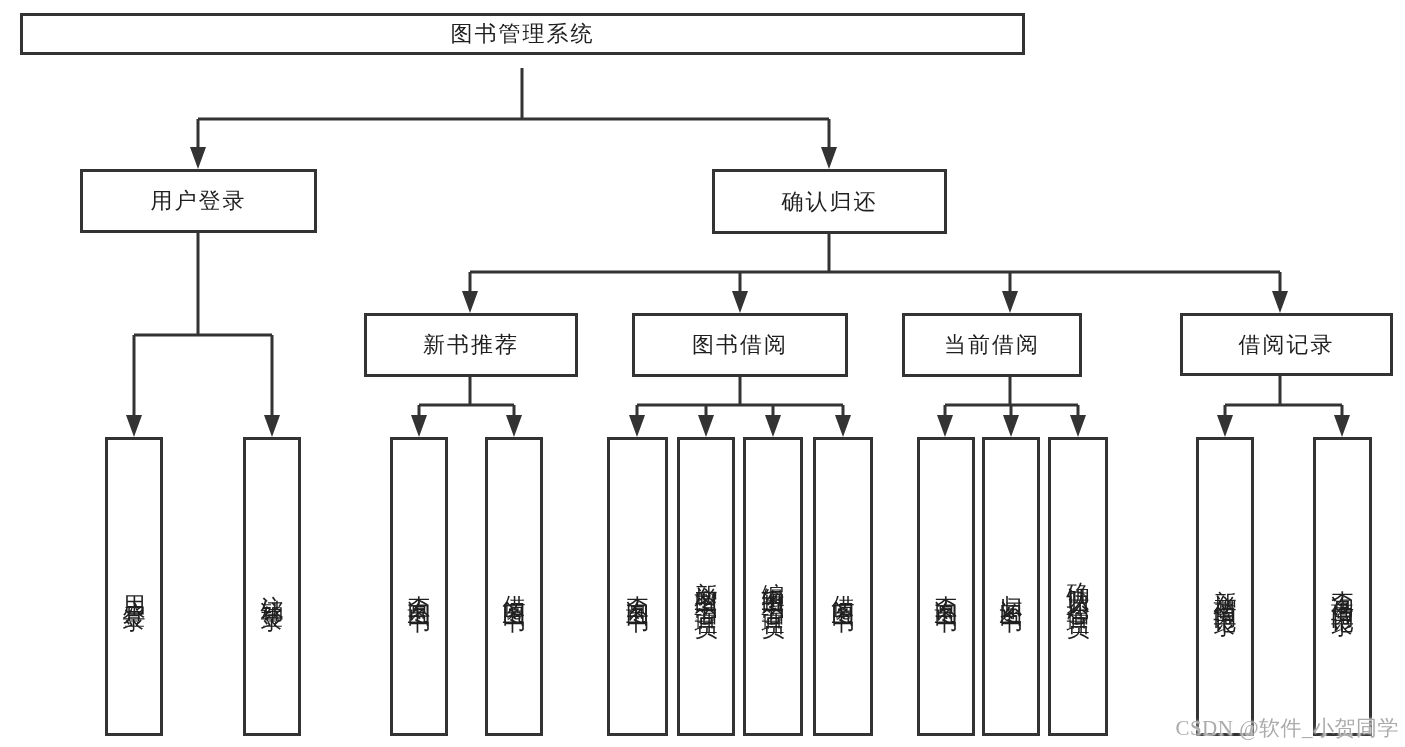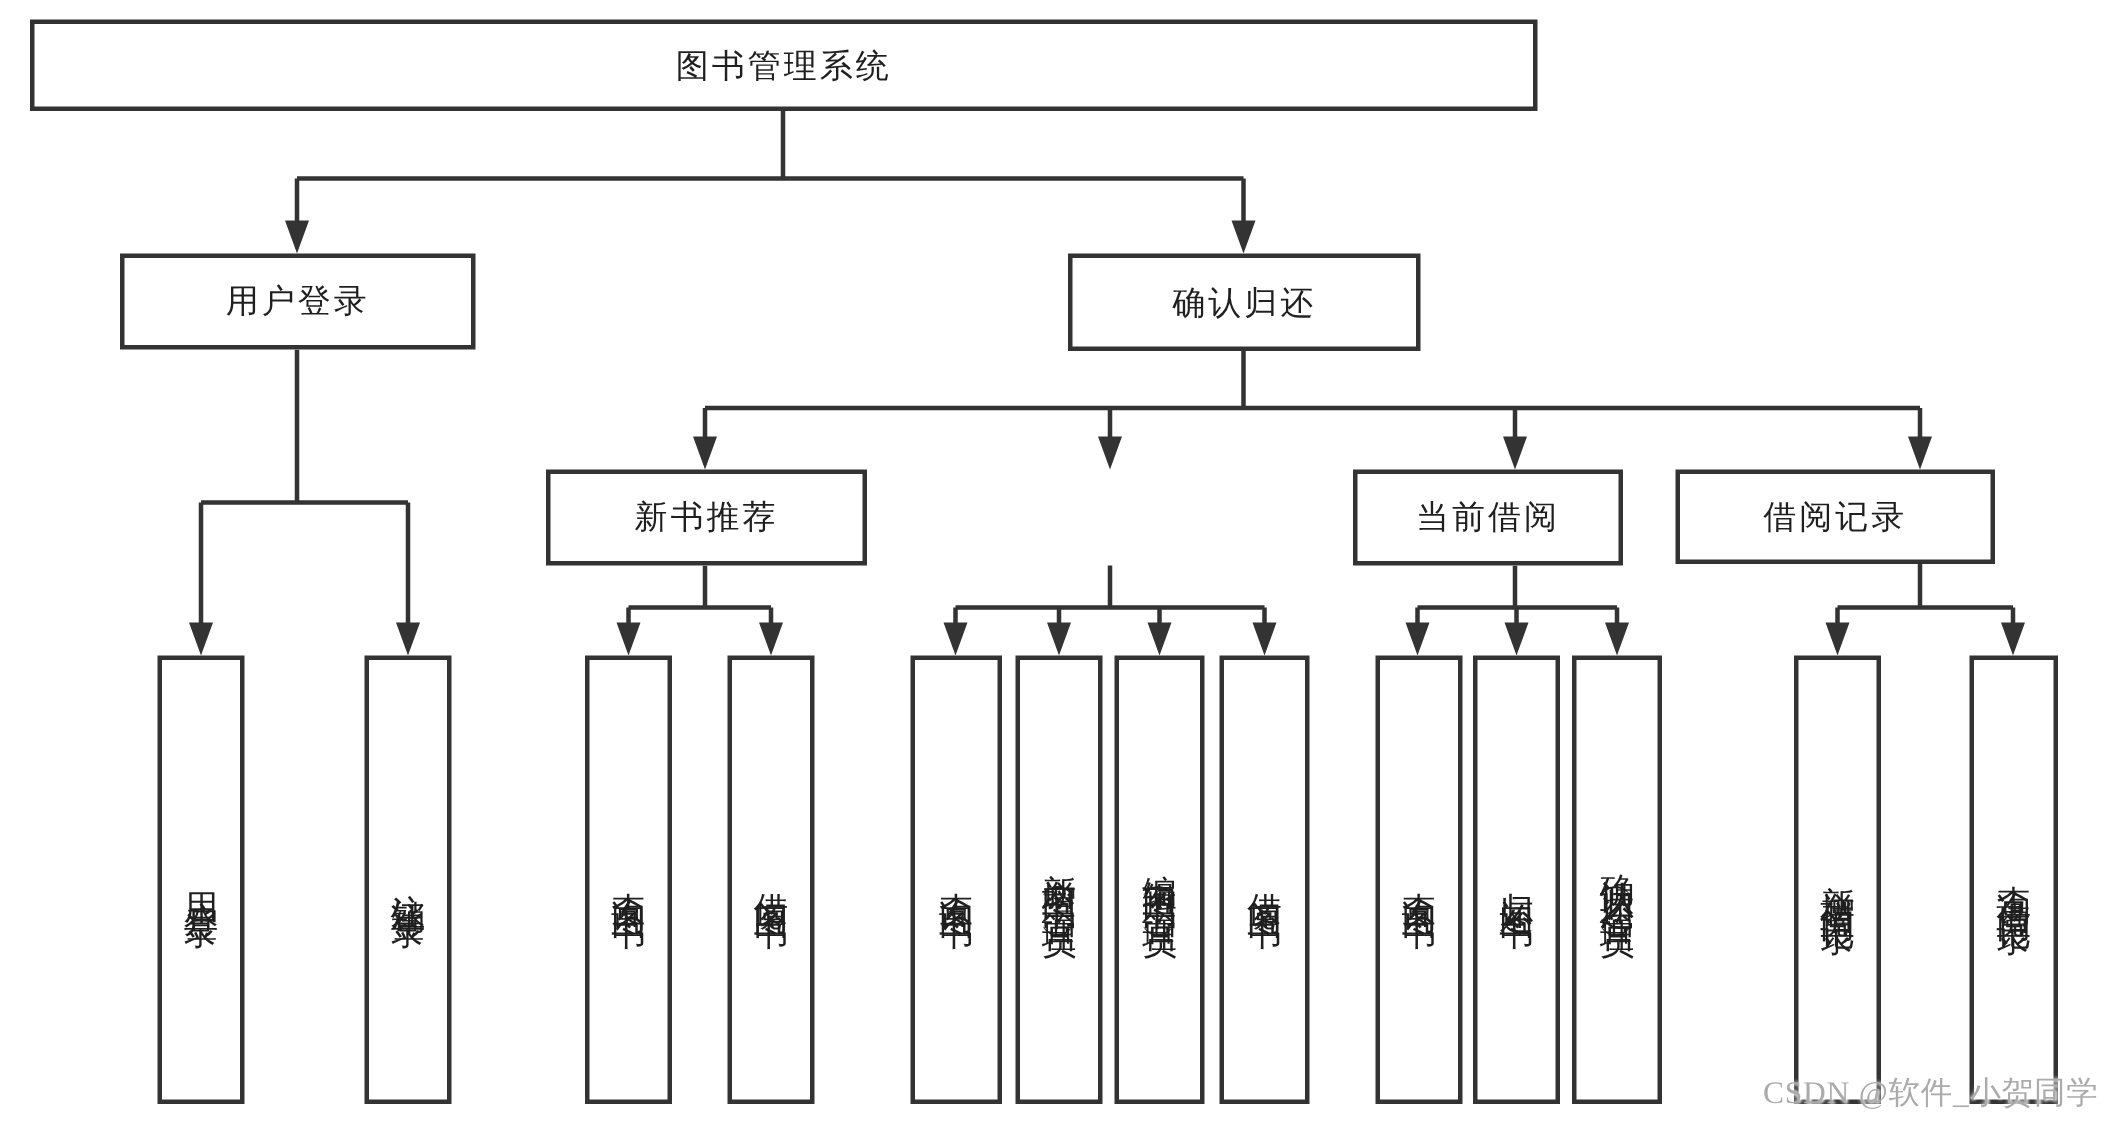--- a/index.html
+++ b/index.html
@@ -70,38 +70,41 @@
              M1002 291 L1018 291 L1010 313 Z M1272 291 L1288 291 L1280 313 Z
              M126 415 L142 415 L134 437 Z M264 415 L280 415 L272 437 Z
              M411 415 L427 415 L419 437 Z M506 415 L522 415 L514 437 Z
              M629 415 L645 415 L637 437 Z M698 415 L714 415 L706 437 Z
              M765 415 L781 415 L773 437 Z M835 415 L851 415 L843 437 Z
              M937 415 L953 415 L945 437 Z M1003 415 L1019 415 L1011 437 Z
              M1070 415 L1086 415 L1078 437 Z M1217 415 L1233 415 L1225 437 Z
              M1334 415 L1350 415 L1342 437 Z"></path>
   </svg>
 
-  <div class="box h" style="left:20px; top:13px; width:1005px; height:61px;">
+  <div class="box h" style="left:20px; top:13px; width:1005px; height:42px;">
     <span>图书管理系统</span>
   </div>
 
   <div class="box h" style="left:80px; top:169px; width:237px; height:64px;">
     <span>用户登录</span>
   </div>
   <div class="box h" style="left:712px; top:169px; width:235px; height:65px;">
     <span>确认归还</span>
   </div>
 
   <div class="box h" style="left:364px; top:313px; width:214px; height:64px;font-family:Liberation Serif, serif;">
     <span>新书推荐</span>
   </div>
+  <div class="box h" style="left:632px; top:313px; width:216px; height:64px;">
+    <span>图书借阅</span>
+  </div>
   <div class="box h" style="left:902px; top:313px; width:180px; height:64px;">
     <span>当前借阅</span>
   </div>
-  <div class="box h" style="left:1117px; top:313px; width:213px; height:63px;">
+  <div class="box h" style="left:1180px; top:313px; width:213px; height:63px;">
     <span>借阅记录</span>
   </div>
 
   <div class="box v" style="left:105px; top:437px; width:58px; height:299px;">
     <span>用户登录</span>
   </div>
   <div class="box v" style="left:243px; top:437px; width:58px; height:299px;">
     <span>注销登录</span>
   </div>
 

